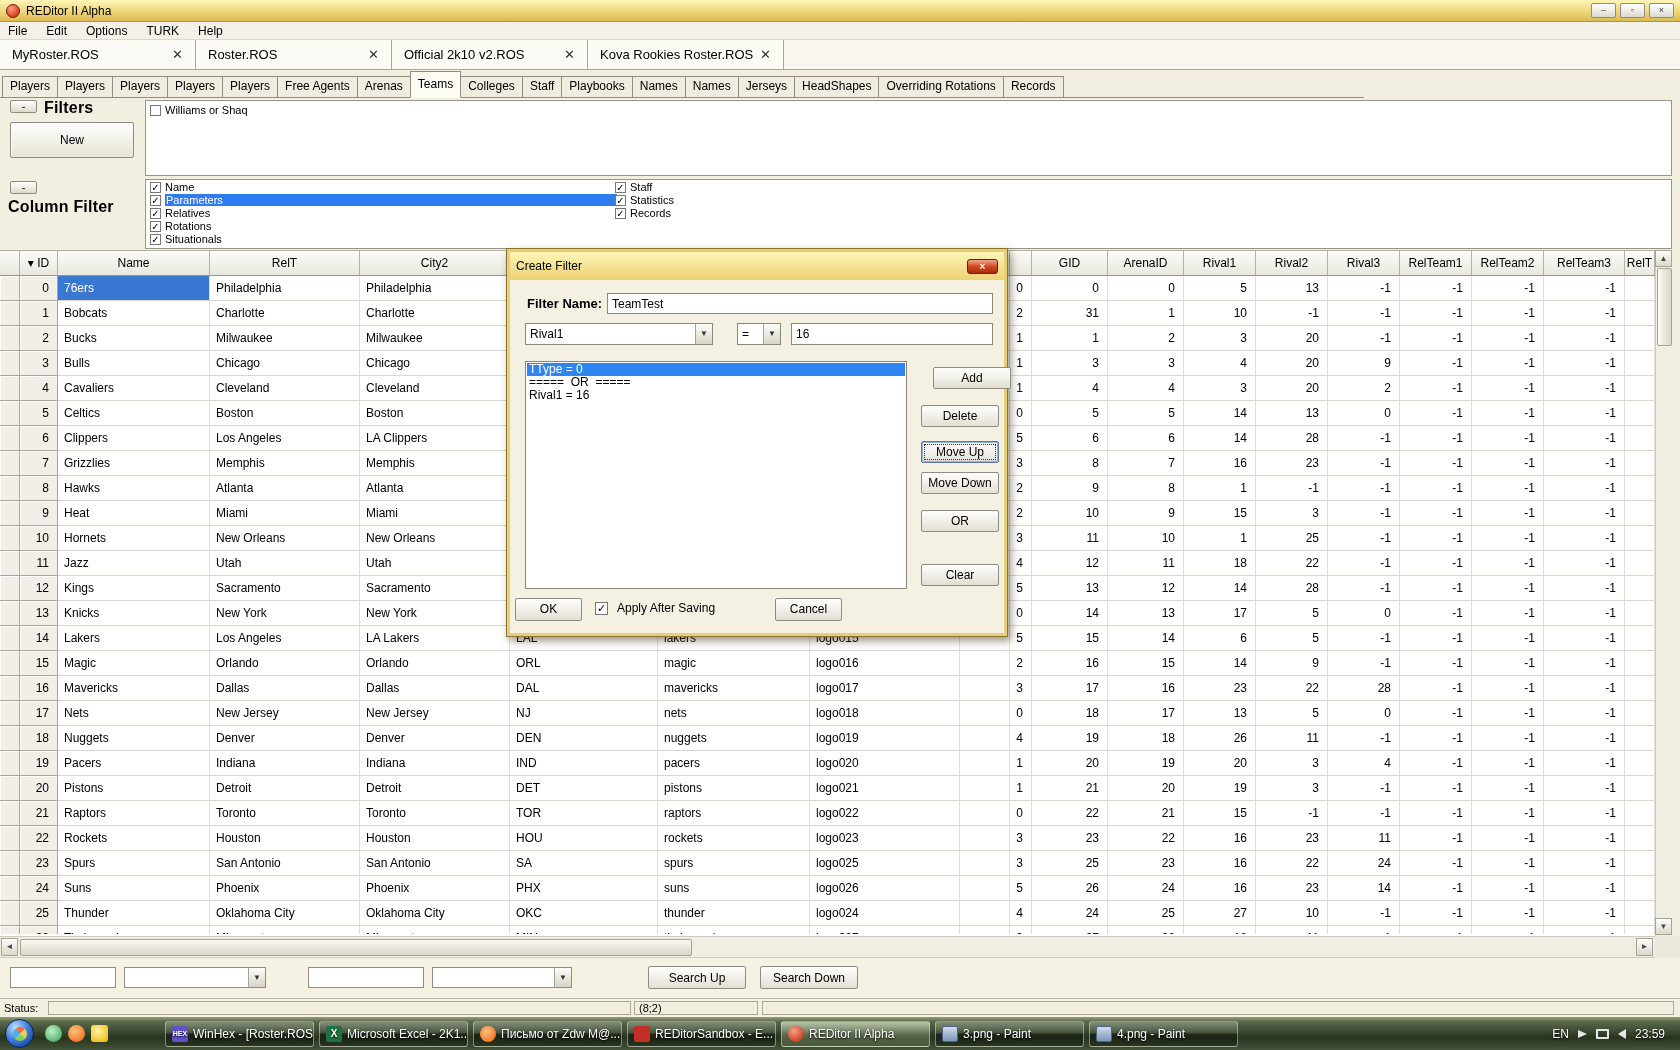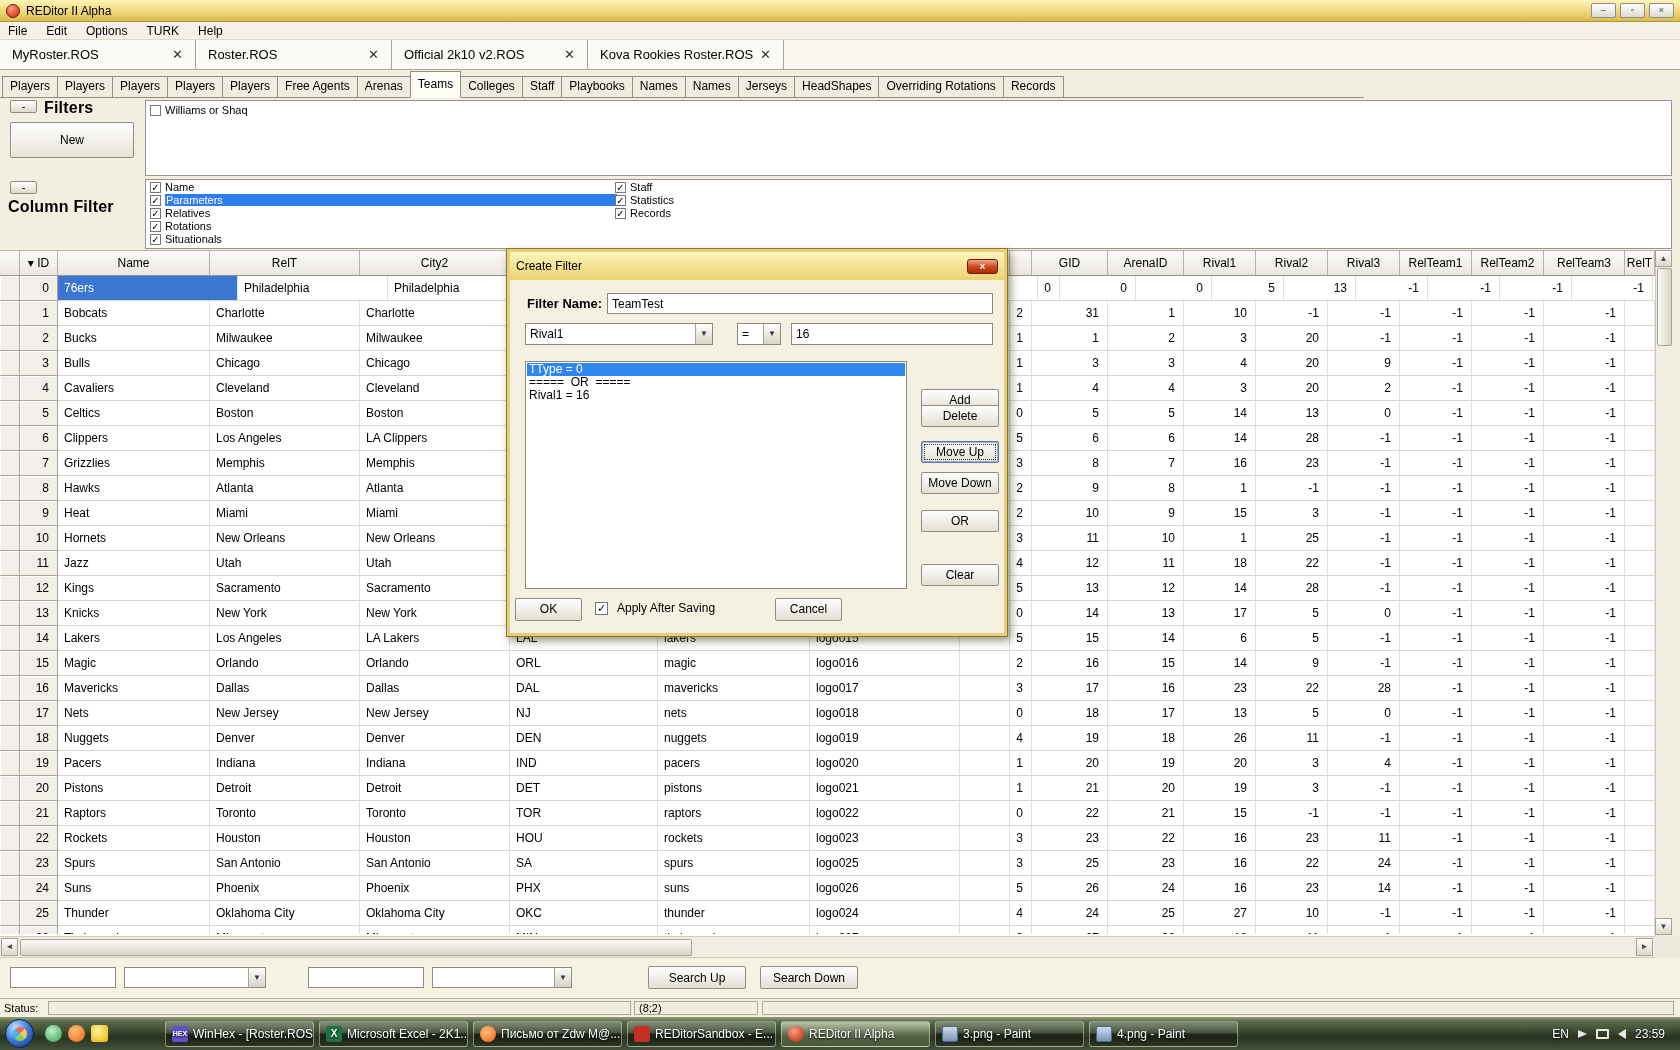--- a/index.html
+++ b/index.html
@@ -230,21 +230,21 @@
         <div class="th" style="width: 72px;">Rival3</div>
         <div class="th" style="width: 72px;">RelTeam1</div>
         <div class="th" style="width: 72px;">RelTeam2</div>
         <div class="th" style="width: 81px;">RelTeam3</div>
         <div class="th" style="width: 30px;">RelT</div>
       </div>
     <div id="tbody">
         <div class="trow">
           <div class="td rowhead" style="width: 20px;"></div>
           <div class="td rowhead num" style="width: 38px;">0</div>
-          <div class="td txt selcell" style="width: 180px;">76ers</div>
+          <div class="td txt selcell" style="width: 152px;">76ers</div>
           <div class="td txt" style="width: 150px;">Philadelphia</div>
           <div class="td txt" style="width: 150px;">Philadelphia</div>
           <div class="td txt" style="width: 148px;"></div>
           <div class="td txt" style="width: 152px;"></div>
           <div class="td txt" style="width: 150px;"></div>
           <div class="td num" style="width: 50px;"></div>
           <div class="td num" style="width: 22px;">0</div>
           <div class="td num" style="width: 76px;">0</div>
           <div class="td num" style="width: 76px;">0</div>
           <div class="td num" style="width: 72px;">5</div>
@@ -904,21 +904,21 @@
       <span>=</span>
       <span class="arr">▼</span>
     </div>
     <input class="dlg-input" style="left: 284px; top: 74px; width: 202px; height: 22px;" value="16">
     <div class="dlg-listbox" id="dlg-list">
         <div class="li sel">TType = 0</div>
         <div class="li">=====  OR  =====</div>
         <div class="li">Rival1 = 16</div>
       </div>
     <div id="dlg-btns">
-        <button class="dlg-sidebtn" style="top: 140px;">Add</button>
+        <button class="dlg-sidebtn" style="top: 118px; margin-left: 12px;">Add</button>
         <button class="dlg-sidebtn" style="top: 156px;">Delete</button>
         <button class="dlg-sidebtn focused" style="top: 192px;">Move Up</button>
         <button class="dlg-sidebtn" style="top: 223px;">Move Down</button>
         <button class="dlg-sidebtn" style="top: 261px;">OR</button>
         <button class="dlg-sidebtn" style="top: 315px;">Clear</button>
       </div>
     <button class="dlg-btn" style="left:8px;top:349px;width:67px">OK</button>
     <span class="dlg-check">
       <span class="cb">✓</span>
       <span style="margin-left:5px">Apply After Saving</span>

